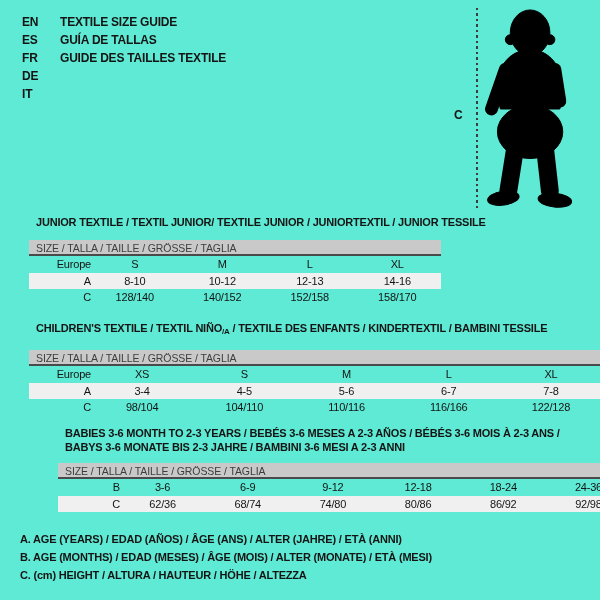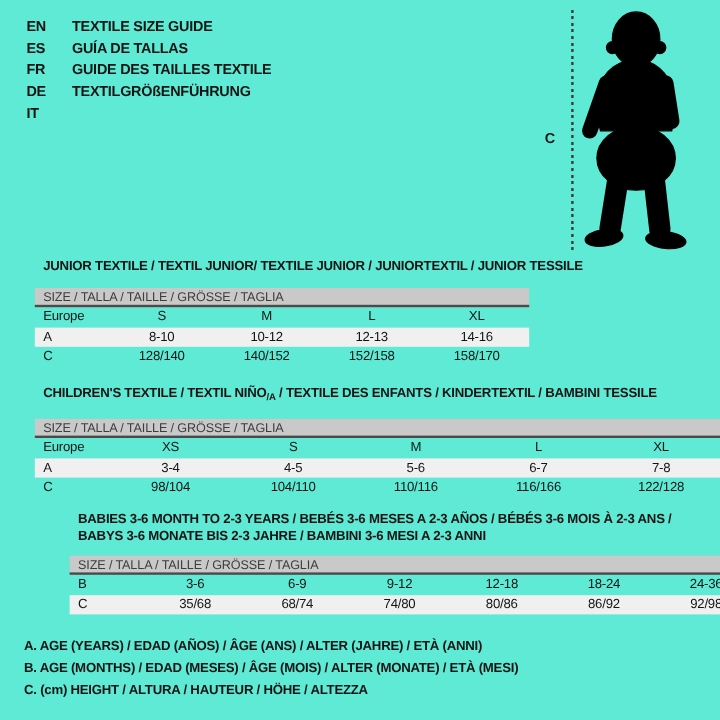--- a/index.html
+++ b/index.html
@@ -28,21 +28,21 @@
   .table-title { margin:0 0 11px 7px; font-size:11px; font-weight:bold;
                  line-height:14px; letter-spacing:-0.2px; white-space:nowrap; }
   .block-3 .table-title { margin-bottom:9px; }
   .table-title sub { font-size:8px; vertical-align:-2px; }
   .table-header { height:16px; line-height:16px; background:var(--bar,#c9c9c9);
                   border-bottom:2px solid var(--rule,#4a4a4a); padding-left:7px;
                   font-size:10.5px; color:#3d3d3d; letter-spacing:-0.1px; }
   .trow { display:flex; height:16.5px; line-height:16.5px; font-size:11px; }
   .trow.shaded { background:var(--shade,#f0f0f0); }
   .tcell { flex:1; text-align:center; letter-spacing:-0.2px; }
-  .tcell.label { flex:0 0 62px; text-align:left; padding-left:7px; }
+  .tcell.label { flex:0 0 62px; text-align:right; padding-left:7px; }
 
   
   .legend { position:absolute; left:20px; top:530px; }
   .legend-line { font-size:11px; font-weight:bold; line-height:18px; letter-spacing:-0.2px; }
 </style>
 </head>
 <body>
 
 <div class="page">
 
@@ -54,21 +54,20 @@
       <div class="lang-row">
         <span class="lang-code">ES</span>
         <span class="lang-title">GUÍA DE TALLAS</span>
       </div>
       <div class="lang-row">
         <span class="lang-code">FR</span>
         <span class="lang-title">GUIDE DES TAILLES TEXTILE</span>
       </div>
       <div class="lang-row">
         <span class="lang-code">DE</span>
-        <span class="lang-title">TEXTILGRÖßENFÜHRUNG</span>
       </div>
       <div class="lang-row">
         <span class="lang-code">IT</span>
       </div>
     </div>
 
   <div class="figure-area">
     <div class="dotted-line"></div>
     <div class="height-label">C</div>
     <svg class="silhouette" width="115" height="208" viewBox="0 0 115 210" aria-hidden="true">
@@ -155,21 +154,21 @@
           <div class="tcell label">B</div>
           <div class="tcell">3-6</div>
           <div class="tcell">6-9</div>
           <div class="tcell">9-12</div>
           <div class="tcell">12-18</div>
           <div class="tcell">18-24</div>
           <div class="tcell">24-36</div>
         </div>
         <div class="trow shaded">
           <div class="tcell label">C</div>
-          <div class="tcell">35/68</div>
+          <div class="tcell">62/36</div>
           <div class="tcell">68/74</div>
           <div class="tcell">74/80</div>
           <div class="tcell">80/86</div>
           <div class="tcell">86/92</div>
           <div class="tcell">92/98</div>
         </div>
       </div>
   </div>
 
   <div class="legend">

